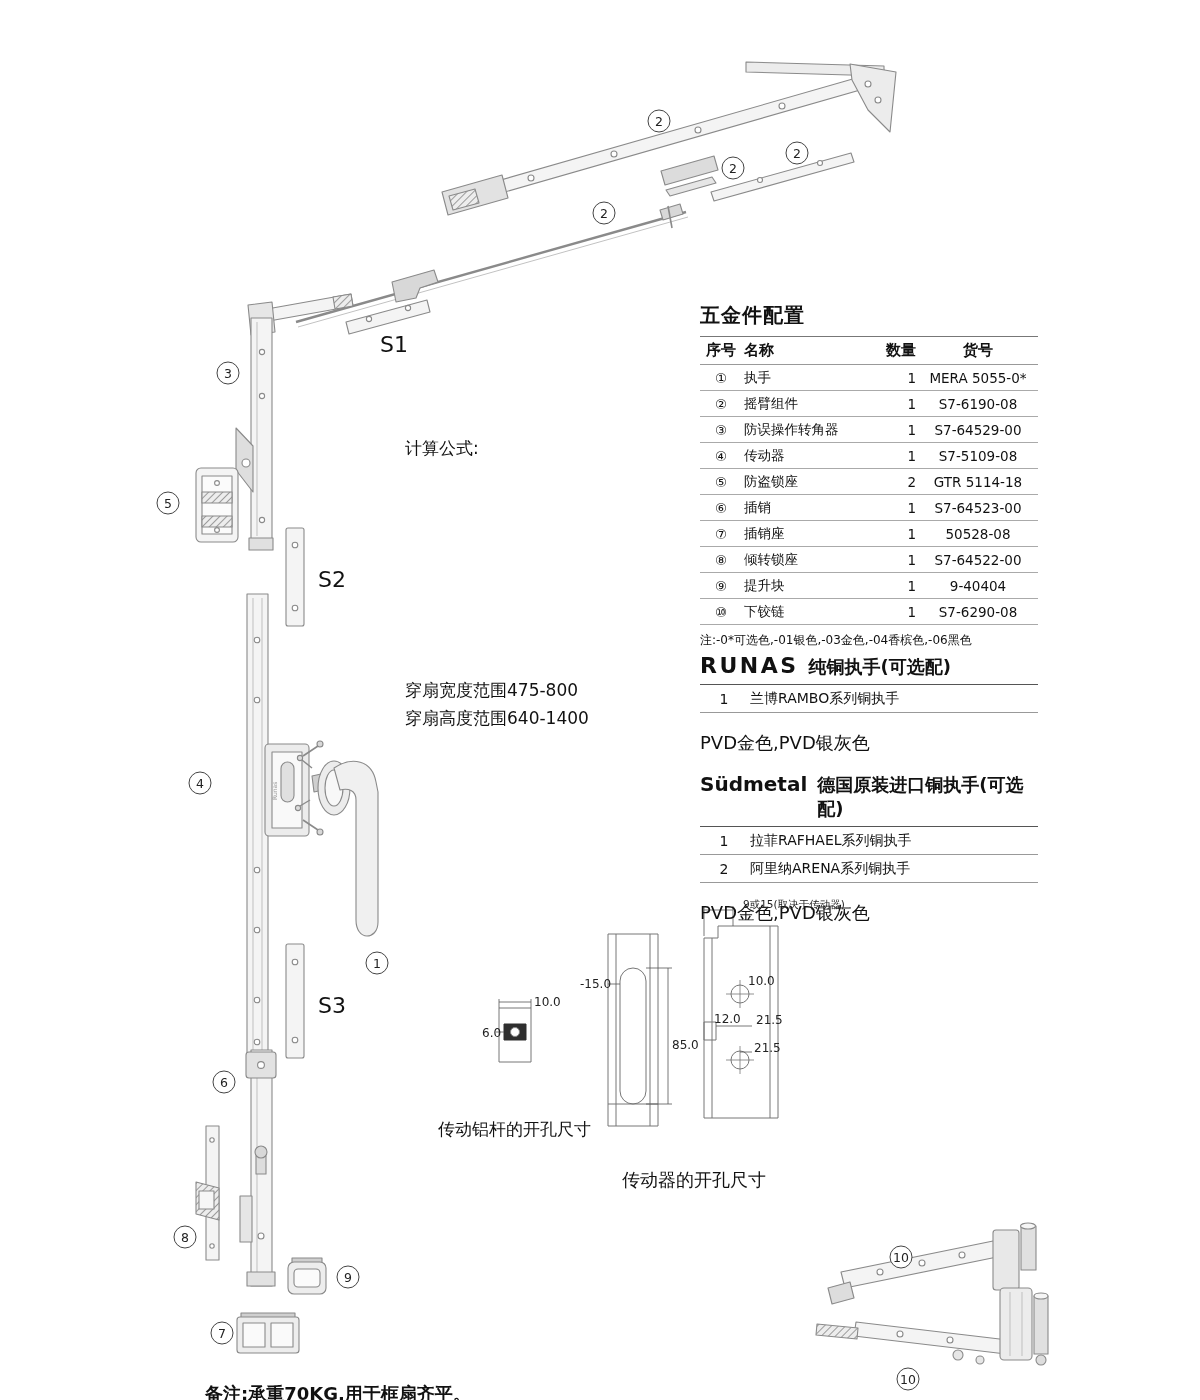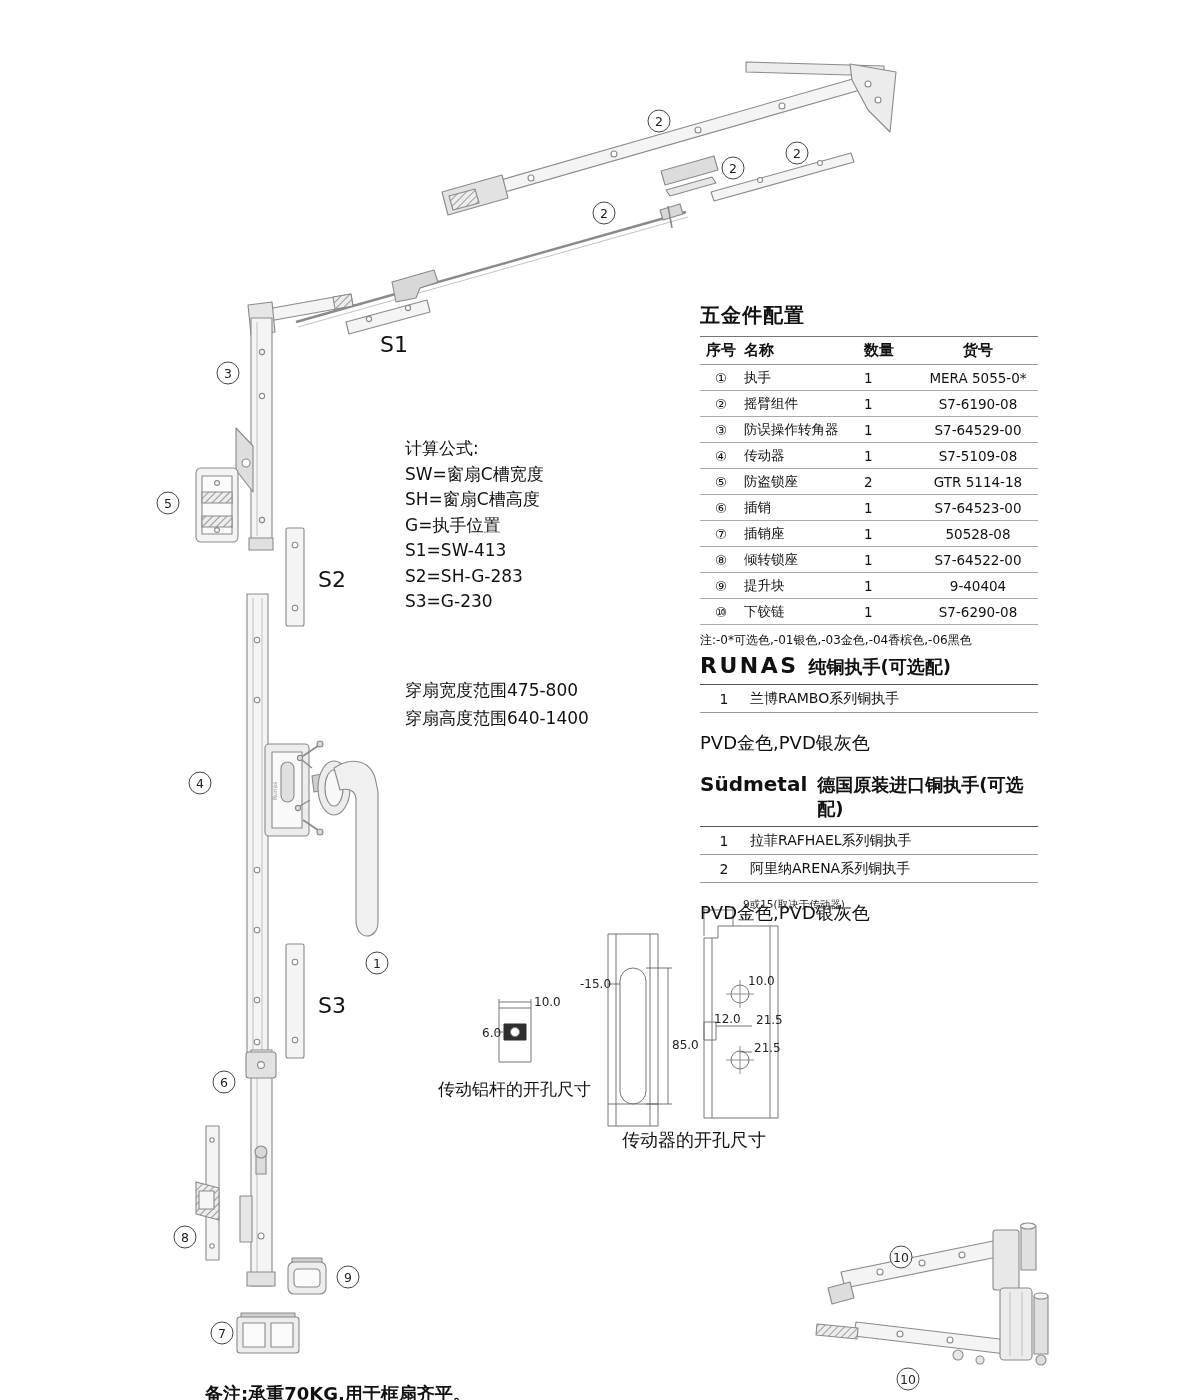--- a/index.html
+++ b/index.html
@@ -11,35 +11,35 @@
 
   .callout {
     position:absolute; width:23px; height:23px; border:1.4px solid #444; border-radius:50%;
     display:flex; align-items:center; justify-content:center;
     font-size:12.5px; color:#222; background:#fff;
     transform:translate(-50%,-50%);
   }
   .slabel { position:absolute; font-size:22px; color:#111; }
   .dimtext { position:absolute; font-size:12px; color:#222; white-space:nowrap; }
   .dimtext.small { font-size:10.5px;margin-left:6px; }
-  .caption { position:absolute; font-size:17px; color:#111; white-space:nowrap; }
+  .caption { position:absolute; font-size:17px; color:#111; white-space:nowrap;margin-top:40px; }
 
   
   .formulas { position:absolute; left:405px; top:436px; font-size:17px; line-height:25.5px; color:#111; }
   .ranges   { position:absolute; left:405px; top:676px; font-size:17px; line-height:28px; color:#111; }
 
   
   .hw-block { position:absolute; left:700px; top:302px; width:338px; }
   .hw-title { font-size:20px; font-weight:700; letter-spacing:1px; padding-bottom:7px; color:#111; }
   .hw-block table { width:100%; border-collapse:collapse; }
   .hw-block th { font-size:15px; font-weight:700; padding:4px 2px; border-top:1.2px solid #777; border-bottom:1px solid #999; color:#111; }
   .hw-block td { font-size:13.5px; padding:3.5px 2px; border-bottom:1px solid #aaa; color:#111; }
   .col-no   { width:42px;  text-align:center; }
   .col-name { text-align:left; }
-  .col-qty  { width:56px;  text-align:left; }
+  .col-qty  { width:56px;  text-align:right; }
   .col-code { width:120px; text-align:center; }
   .hw-note { font-size:12px; margin-top:7px; color:#111; }
 
   
   .opt-block { position:absolute; left:700px; width:338px; }
   .opt-header { display:flex; align-items:baseline; gap:10px; border-bottom:1.4px solid #555; padding-bottom:5px; }
   .brand-runas { font-size:22px; font-weight:800; letter-spacing:2.5px; color:#111; }
   .brand-sud { font-size:20px; font-weight:800; color:#111; }
   .opt-title { font-size:18px; font-weight:700; color:#111; }
   .opt-block table { width:100%; border-collapse:collapse; }
@@ -276,28 +276,20 @@
       <div class="callout" style="left: 908px; top: 1379px;">10</div>
     </div>
   <div>
       <div class="slabel" style="left: 380px; top: 332px;">S1</div>
       <div class="slabel" style="left: 318px; top: 567px;">S2</div>
       <div class="slabel" style="left: 318px; top: 993px;">S3</div>
     </div>
 
   <div class="formulas">
     <div>计算公式:</div>
-    <div>
-        <div>SW=窗扇C槽宽度</div>
-        <div>SH=窗扇C槽高度</div>
-        <div>G=执手位置</div>
-        <div>S1=SW-413</div>
-        <div>S2=SH-G-283</div>
-        <div>S3=G-230</div>
-      </div>
   </div>
 
   <div class="ranges">
       <div>穿扇宽度范围475-800</div>
       <div>穿扇高度范围640-1400</div>
     </div>
 
   <div class="hw-block">
     <div class="hw-title">五金件配置</div>
     <table>

